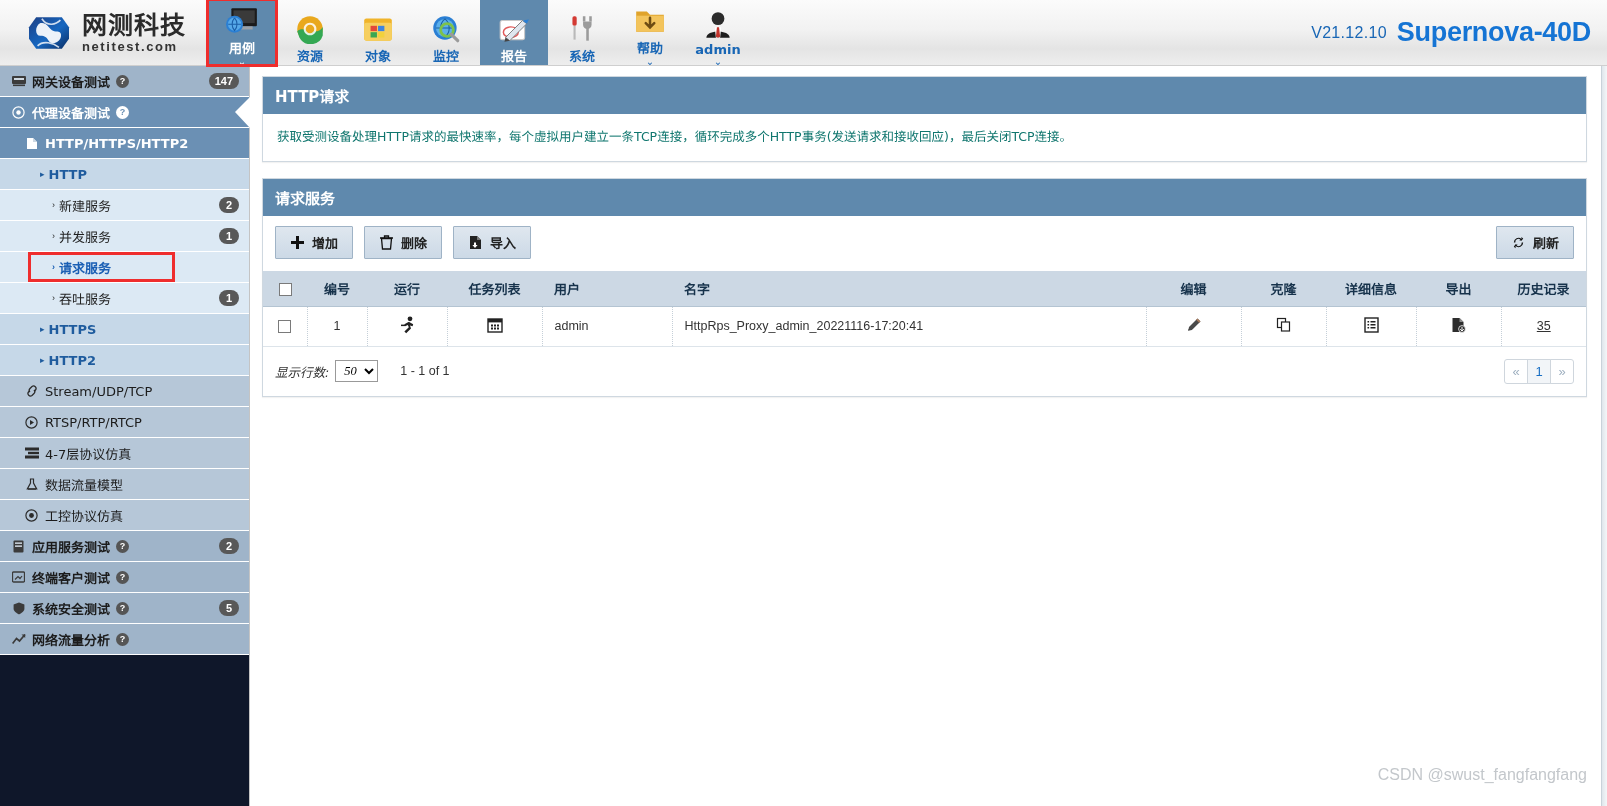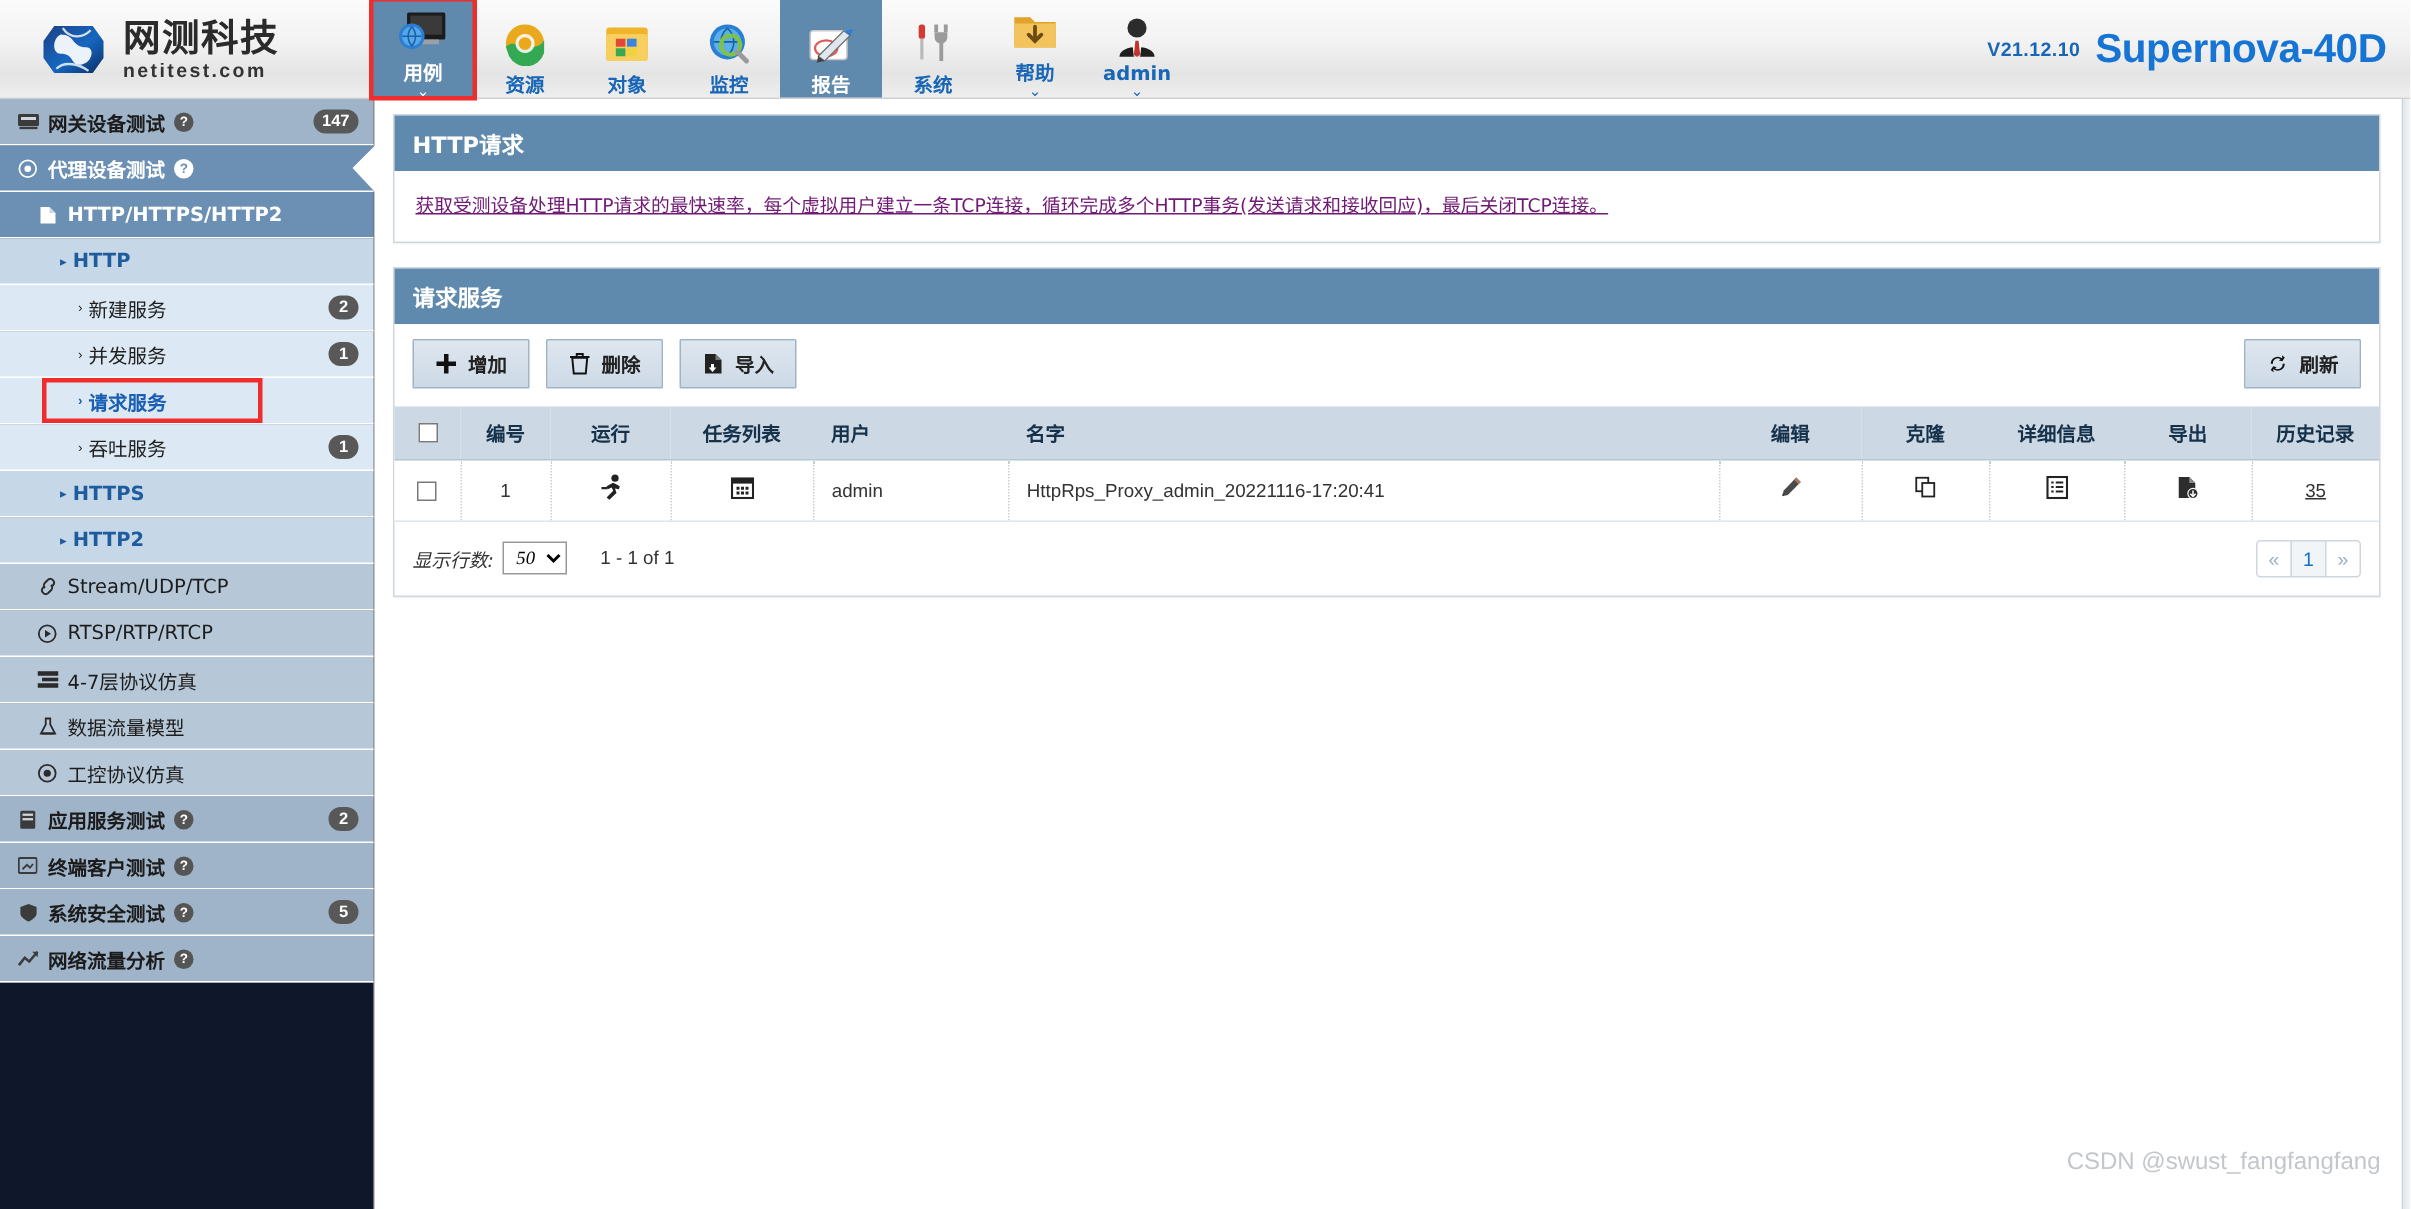--- a/index.html
+++ b/index.html
@@ -13,21 +13,20 @@
   }
 
   
   .header {
     position: relative;
     height: 66px;
     background: linear-gradient(to bottom, #fbfbfb 0%, #f2f2f2 45%, #e4e4e4 75%, #eeeeee 100%);
     border-bottom: 1px solid #cfcfcf;
     display: flex;
     align-items: stretch;
-    gap: 40px;
   }
   .logo-box {
     display: flex; align-items: center;
     padding: 0 22px 0 26px;
     gap: 10px;
   }
   .logo-mark { width: 46px; height: 40px; flex: none; }
   .logo-text { line-height: 1; }
   .logo-cn {
     font-size: 25px; font-weight: bold; color: #2b2b2b;
@@ -60,21 +59,21 @@
   }
   .nav-item.active { background: #5f89ad; }
   .nav-item.active .nav-label, .nav-item.active .caret { color: #ffffff; }
   .nav-item.boxed { outline: 3px solid #ef2d2d; outline-offset: -1px; z-index: 5; }
 
   .header-right {
     margin-left: auto;
     display: flex; align-items: center;
     padding-right: 16px; gap: 10px;
   }
-  .version { font-size: 13px; font-weight: bold; color: #1866b5; letter-spacing: .3px;}
+  .version { font-size: 16px; font-weight: normal; color: #1866b5; letter-spacing: .3px;}
   .product { font-size: 27px; font-weight: bold; color: #1574d4; letter-spacing: -0.3px; }
 
   
   .body-wrap { display: flex; height: 740px; background: #ffffff; }
 
   
   .sidebar {
     width: 250px; flex: none;
     background: #0f172a;
     border-right: 1px solid #c4c4c4;
@@ -159,23 +158,22 @@
   }
   .panel-head {
     background: #5f89ad;
     color: #ffffff;
     font-size: 15px; font-weight: bold;
     padding: 8px 12px;
     font-family: "DejaVu Sans","Liberation Sans",sans-serif;
   }
   .panel-body { padding: 14px 14px; }
   .desc {
-    font-size: 12.5px; color: #701a75; line-height: 1.5;
+    font-size: 12.5px; color: #0f766e; line-height: 1.5;
     font-family: "DejaVu Sans","Liberation Sans",sans-serif;
-    text-decoration: underline;
   }
 
   .toolbar { display: flex; align-items: center; padding: 10px 12px 12px 12px; }
   .btn {
     display: inline-flex; align-items: center; gap: 7px;
     background: linear-gradient(to bottom,#dfe7ef,#ccd9e6);
     border: 1px solid #9fb3c6;
     color: #222; font-size: 13px; font-weight: bold;
     padding: 6px 14px; margin-right: 11px;
     cursor: pointer; border-radius: 1px;

